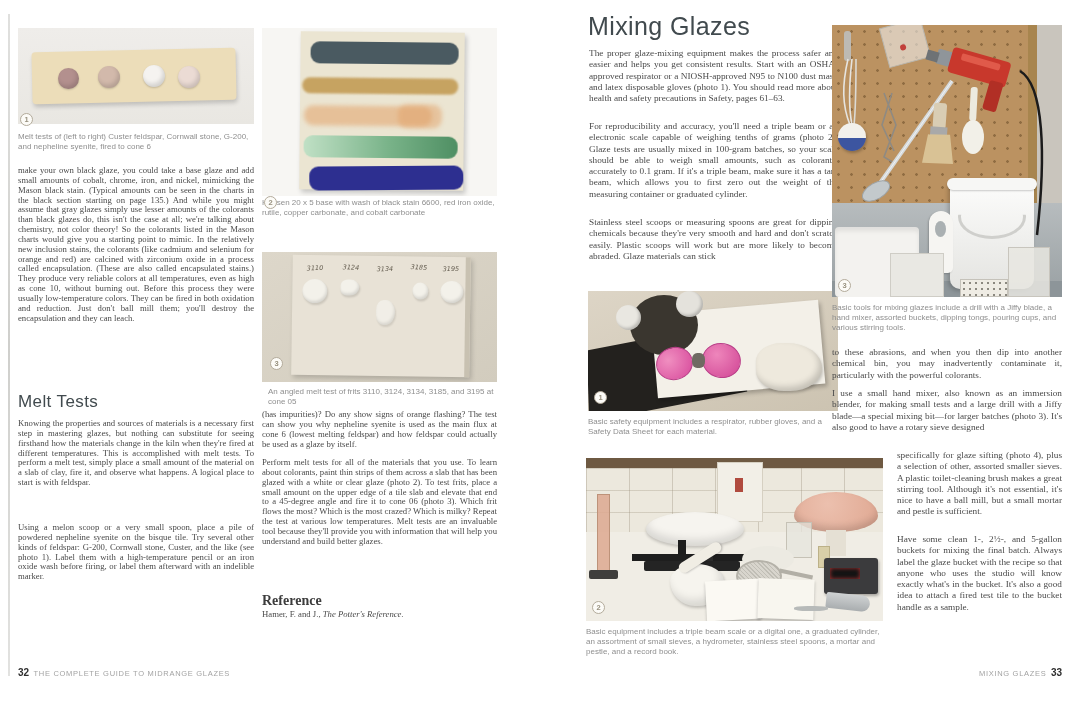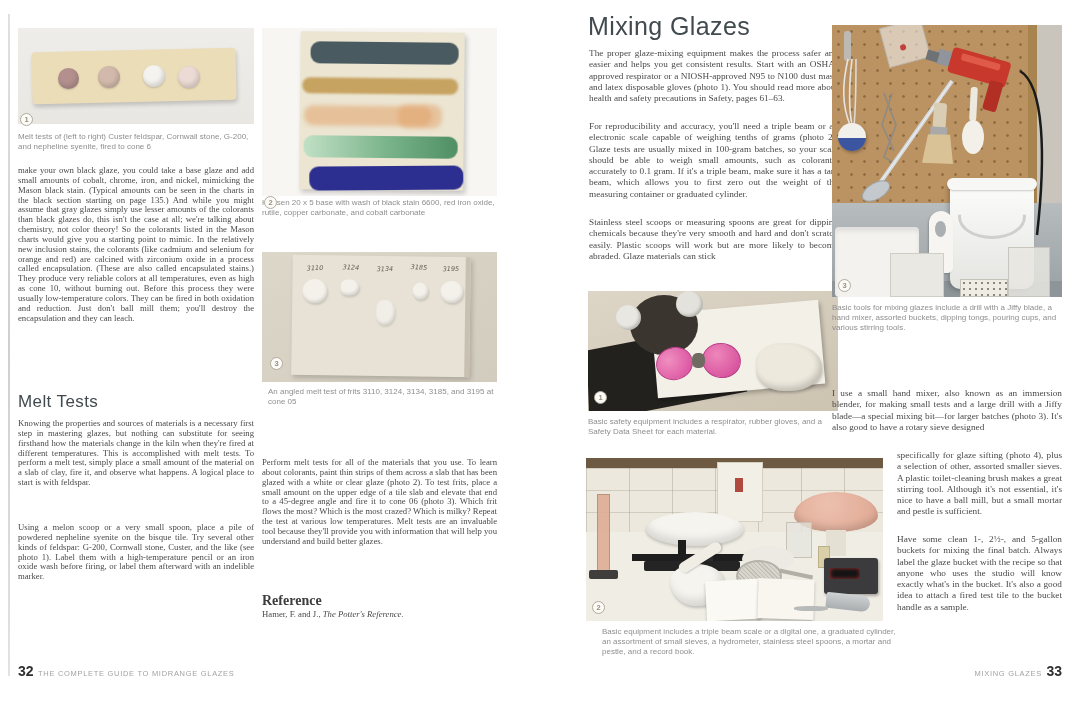--- a/index.html
+++ b/index.html
@@ -14,21 +14,21 @@
   .lp{font-size:8.7px;line-height:9.85px}
   .rp{font-size:9.25px;line-height:11.3px}
   .hsec{position:absolute;margin:0;font-family:"Liberation Sans",sans-serif;font-weight:400;color:#414a4e;letter-spacing:.4px}
   .badge{position:absolute;width:13px;height:13px;border-radius:50%;border:1px solid #b3ab9b;background:#fcfbf7;
          color:#97907e;font:bold 7.5px/11.5px "Liberation Sans",sans-serif;text-align:center;z-index:6}
   .blob{position:absolute;border-radius:50%;box-shadow:inset -2px -3px 4px rgba(0,0,0,.14),0 1px 2px rgba(0,0,0,.18)}
   .stripe{position:absolute;border-radius:9px;filter:blur(.6px)}
   .fritlabel{position:absolute;font-family:"DejaVu Sans",sans-serif;font-style:italic;font-size:6.5px;color:#60594c}
   .fritblob{position:absolute;background:#f3f1ea;border-radius:50%;box-shadow:inset -1px -2px 3px rgba(0,0,0,.12),1px 2px 2px rgba(0,0,0,.12)}
   .ftr{position:absolute;font-family:"Liberation Sans",sans-serif;white-space:nowrap}
-  .ftr b{font-size:14px;color:#2f2f2f;letter-spacing:0}
+  .ftr b{font-size:10px;color:#2f2f2f;letter-spacing:0}
   .ftr span{font-size:7.5px;color:#a3a3a3;letter-spacing:.7px}
   .boxline{background-image:linear-gradient(90deg,rgba(150,140,120,.35) 1px,transparent 1px),
            linear-gradient(rgba(150,140,120,.3) 1px,transparent 1px);background-size:43px 100%,100% 22px}
   .ruled{background-image:linear-gradient(rgba(120,120,120,.18) 1px,transparent 1px);background-size:100% 5px}
 </style>
 </head>
 <body>
 
 <div class="abs" style="left:0;top:0;width:1079px;height:702px">
 
@@ -74,20 +74,21 @@
       <div class="fritblob" style="left:10px;top:24px;width:25px;height:24px"></div>
       <div class="fritblob" style="left:48px;top:24px;width:19px;height:16px;border-radius:45% 55% 60% 40%"></div>
       <div class="fritblob" style="left:84px;top:44px;width:19px;height:25px;border-radius:45% 55% 60% 45%;opacity:.85"></div>
       <div class="fritblob" style="left:120px;top:26px;width:16px;height:17px"></div>
       <div class="fritblob" style="left:148px;top:24px;width:23px;height:22px"></div>
     </div>
     <div class="badge" style="left:8px;top:105px">3</div>
   </figure>
   <div class="cap" style="left:268px;top:387px;width:235px">An angled melt test of frits 3110, 3124, 3134, 3185, and 3195 at cone 05</div>
 
+  <p class="bt lp" style="left:262px;top:410px;width:235px">(has impurities)? Do any show signs of orange flashing? The test can show you why nepheline syenite is used as the main flux at cone 6 (lowest melting feldspar) and how feldspar could actually be used as a glaze by itself.</p>
   <p class="bt lp" style="left:262px;top:458px;width:235px">Perform melt tests for all of the materials that you use. To learn about colorants, paint thin strips of them across a slab that has been glazed with a white or clear glaze (photo 2). To test frits, place a small amount on the upper edge of a tile slab and elevate that end to a 45-degree angle and fire it to cone 06 (photo 3). Which frit flows the most? Which is the most crazed? Which is milky? Repeat the test at various low temperatures. Melt tests are an invaluable tool because they'll provide you with information that will help you understand and build better glazes.</p>
 
   <div class="bt lp" style="left:262px;top:596px;width:235px;font-weight:bold;font-size:14px;color:#3c3c3c">Reference</div>
   <p class="bt lp" style="left:262px;top:610px;width:235px;text-align:left">
     <span>Hamer, F. and J., </span><i>The Potter's Reference.</i>
   </p>
 
   <h1 class="hsec" style="left:588px;top:12px;font-size:25px">Mixing Glazes</h1>
 
   <p class="bt rp" style="left:589px;top:48px;width:249px">The proper glaze-mixing equipment makes the process safer and easier and helps you get consistent results. Start with an OSHA-approved respirator or a NIOSH-approved N95 to N100 dust mask and latex disposable gloves (photo 1). You should read more about health and safety precautions in Safety, pages 61–63.</p>
@@ -132,21 +133,21 @@
     <div class="shape" style="left:150px;top:102px;width:46px;height:32px;background:#d8d5cd;border:2px solid #b5b2a9;border-radius:50%;background-image:repeating-linear-gradient(45deg,rgba(120,120,110,.25) 0 1px,transparent 1px 3px)"></div>
     <div class="shape" style="left:193px;top:114px;width:34px;height:4px;background:#b2afa6;transform:rotate(12deg)"></div>
     <div class="shape ruled" style="left:120px;top:122px;width:54px;height:40px;background:#fbf9f3;transform:rotate(-3deg);box-shadow:0 2px 3px rgba(0,0,0,.25)"></div>
     <div class="shape ruled" style="left:172px;top:121px;width:56px;height:40px;background:#f8f6ef;transform:rotate(2deg);box-shadow:0 2px 3px rgba(0,0,0,.25)"></div>
     <div class="shape" style="left:238px;top:100px;width:54px;height:36px;background:#3b3b3d;border-radius:3px;box-shadow:1px 2px 3px rgba(0,0,0,.3)"></div>
     <div class="shape" style="left:244px;top:110px;width:30px;height:11px;background:#141414;box-shadow:inset 0 0 4px #a33"></div>
     <div class="shape" style="left:240px;top:136px;width:44px;height:16px;background:linear-gradient(#cfd2d3,#a9adaf);border-radius:2px 8px 8px 2px;transform:rotate(6deg)"></div>
     <div class="shape" style="left:208px;top:148px;width:34px;height:5px;background:#b7bab9;border-radius:40%"></div>
     <div class="badge" style="left:6px;top:143px">2</div>
   </figure>
-  <div class="cap" style="left:602px;top:627px;width:300px">Basic equipment includes a triple beam scale or a digital one, a graduated cylinder, an assortment of small sieves, a hydrometer, stainless steel spoons, a mortar and pestle, and a record book.</div>
+  <div class="cap" style="left:586px;top:627px;width:300px">Basic equipment includes a triple beam scale or a digital one, a graduated cylinder, an assortment of small sieves, a hydrometer, stainless steel spoons, a mortar and pestle, and a record book.</div>
 
   <figure class="photo" style="left:832px;top:25px;width:230px;height:272px;background:#c49a6b;margin:0">
     <div class="shape" style="left:0;top:0;width:200px;height:178px;background-color:#bb9261;background-image:radial-gradient(circle,#8f6c42 1px,transparent 1.6px);background-size:13px 13px"></div>
     <div class="shape" style="left:196px;top:0;width:9px;height:178px;background:#a8854e"></div>
     <div class="shape" style="left:205px;top:0;width:25px;height:178px;background:#c9c5bd"></div>
     <div class="shape" style="left:0;top:178px;width:230px;height:94px;background:linear-gradient(#b7bcbe,#99a0a3)"></div>
     <div class="shape" style="left:0;top:256px;width:230px;height:16px;background:#8d9599"></div>
 
     <svg width="230" height="272" viewBox="0 0 230 272" style="position:absolute;left:0;top:0">
 
@@ -194,20 +195,21 @@
     <div class="shape" style="left:97px;top:186px;width:24px;height:62px;background:#f6f5f2;border-radius:12px 12px 5px 5px;box-shadow:-1px 1px 2px rgba(0,0,0,.2)"></div>
     <div class="shape" style="left:103px;top:196px;width:11px;height:16px;background:#aab0b2;border-radius:50%"></div>
     <div class="shape" style="left:3px;top:202px;width:84px;height:70px;background:#f3f2ef;border-radius:4px;box-shadow:inset 0 4px 4px rgba(0,0,0,.08)"></div>
     <div class="shape ruled" style="left:58px;top:228px;width:54px;height:44px;background:#e9e8e3;border:1px solid #cfcdc6"></div>
     <div class="shape ruled" style="left:176px;top:222px;width:42px;height:50px;background:rgba(232,230,224,.85);border:1px solid #c8c5bd"></div>
     <div class="shape" style="left:128px;top:254px;width:48px;height:18px;background:#efece4;border:1px solid #c5c2ba;background-image:radial-gradient(circle,#8b887f 1px,transparent 1.3px);background-size:6px 6px"></div>
     <div class="badge" style="left:6px;top:254px">3</div>
   </figure>
   <div class="cap" style="left:832px;top:303px;width:231px">Basic tools for mixing glazes include a drill with a Jiffy blade, a hand mixer, assorted buckets, dipping tongs, pouring cups, and various stirring tools.</div>
 
+  <p class="bt rp" style="left:832px;top:347px;width:230px">to these abrasions, and when you then dip into another chemical bin, you may inadvertently contaminate it, particularly with the powerful colorants.</p>
   <p class="bt rp" style="left:832px;top:388px;width:230px">I use a small hand mixer, also known as an immersion blender, for making small tests and a large drill with a Jiffy blade—a special mixing bit—for larger batches (photo 3). It's also good to have a rotary sieve designed</p>
   <p class="bt rp" style="left:897px;top:450px;width:165px">specifically for glaze sifting (photo 4), plus a selection of other, assorted smaller sieves. A plastic toilet-cleaning brush makes a great stirring tool. Although it's not essential, it's nice to have a ball mill, but a small mortar and pestle is sufficient.</p>
   <p class="bt rp" style="left:897px;top:534px;width:165px">Have some clean 1-, 2½-, and 5-gallon buckets for mixing the final batch. Always label the glaze bucket with the recipe so that anyone who uses the studio will know exactly what's in the bucket. It's also a good idea to attach a fired test tile to the bucket handle as a sample.</p>
 
   <div class="ftr" style="left:18px;top:662px">
     <b>32</b>
     <span>THE COMPLETE GUIDE TO MIDRANGE GLAZES</span>
   </div>
   <div class="ftr" style="left:762px;top:662px;width:300px;text-align:right">
     <span>MIXING GLAZES</span>

